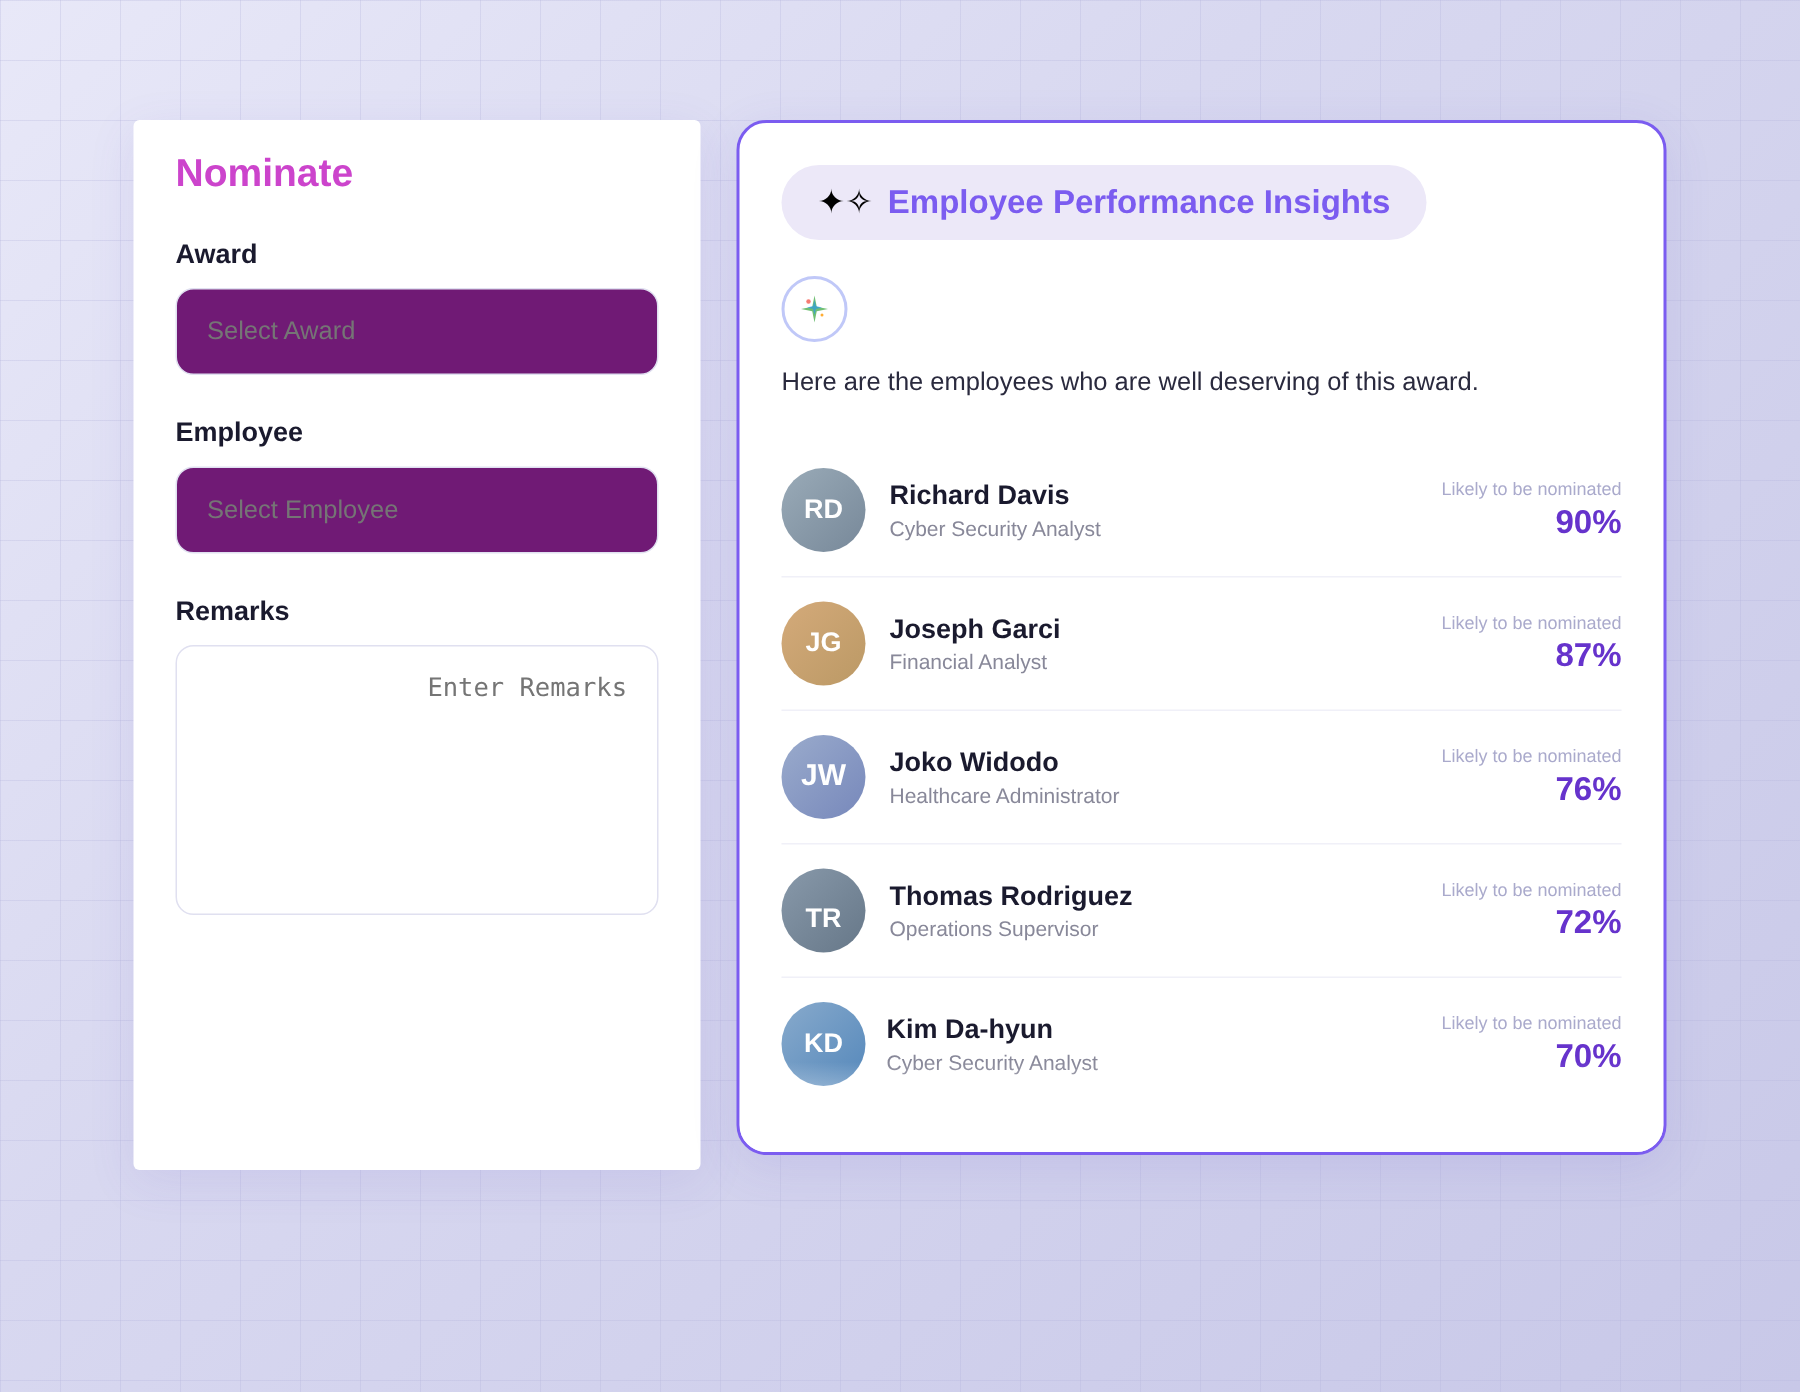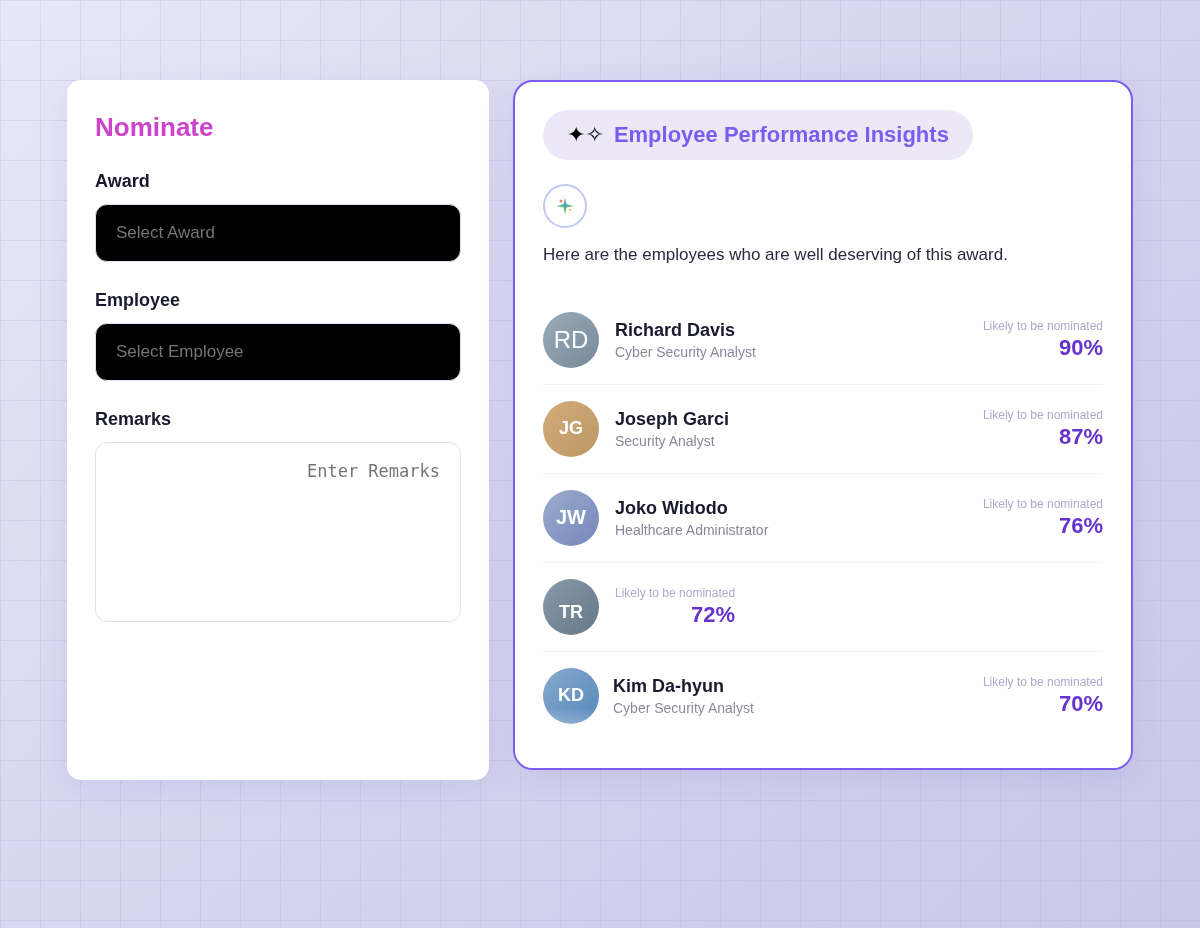--- a/index.html
+++ b/index.html
@@ -30,23 +30,23 @@
       display: flex;
       align-items: flex-start;
       justify-content: center;
       padding: 80px 60px 60px;
       gap: 24px;
     }
 
     
     .nominate-card {
       background: white;
-      border-radius: 14px;
-      padding: 32px 28px;
-      width: 422px;
+      border-radius: 4px;
+      padding: 20px 28px;
+      width: 378px;
       min-height: 700px;
       box-shadow: 0 8px 32px rgba(100,80,200,0.10);
       flex-shrink: 0;
       position: relative;
       z-index: 2;
     }
 
     .nominate-title {
       color: #cc44cc;
       font-size: 26px;
@@ -61,21 +61,21 @@
       margin-bottom: 12px;
     }
 
     .select-input {
       width: 100%;
       border: 1.5px solid #e0e0f0;
       border-radius: 12px;
       padding: 18px 20px;
       font-size: 17px;
       color: #b0b0c0;
-      background: #000000;
+      background: #701a75;
       cursor: pointer;
       margin-bottom: 28px;
       outline: none;
     }
 
     .remarks-textarea {
       width: 100%;
       border: 1.5px solid #e0e0f0;
       border-radius: 12px;
       padding: 18px 20px;
@@ -268,38 +268,38 @@
           <circle cx="7" cy="6" r="1.5" fill="#F44336" opacity="0.7"></circle>
           <circle cx="16" cy="15" r="1" fill="#FF9800" opacity="0.8"></circle>
         </svg>
       </div>
       <p class="desc-text">Here are the employees who are well deserving of this award.</p>
     </div>
 
     <div class="employee-list" id="employee-list">
     <div class="employee-row">
       <div class="avatar" style="background: linear-gradient(135deg, #9aabb8, #778899);">
-        <span style="font-size:24px;font-weight:400;">RD</span>
+        <span style="font-size:18px;font-weight:700;">RD</span>
       </div>
       <div class="employee-info">
         <div class="employee-name">Richard Davis</div>
         <div class="employee-role">Cyber Security Analyst</div>
       </div>
       <div class="nomination-score">
         <div class="score-label">Likely to be nominated</div>
         <div class="score-value">90%</div>
       </div>
     </div>
         <div class="employee-row">
       <div class="avatar" style="background: linear-gradient(135deg, #d4aa7a, #bb9965);">
         <span style="font-size:18px;font-weight:700;">JG</span>
       </div>
       <div class="employee-info">
         <div class="employee-name">Joseph Garci</div>
-        <div class="employee-role">Security Analyst</div>
+        <div class="employee-role">Financial Analyst</div>
       </div>
       <div class="nomination-score">
         <div class="score-label">Likely to be nominated</div>
         <div class="score-value">87%</div>
       </div>
     </div>
         <div class="employee-row">
       <div class="avatar" style="background: linear-gradient(135deg, #9aabcc, #7788bb);">
         <span style="font-size:20px;font-weight:700;">JW</span>
       </div>
@@ -309,20 +309,24 @@
       </div>
       <div class="nomination-score">
         <div class="score-label">Likely to be nominated</div>
         <div class="score-value">76%</div>
       </div>
     </div>
         <div class="employee-row">
       <div class="avatar" style="background: linear-gradient(135deg, #8899aa, #667788);">
         <span style="font-size:18px;font-weight:700;margin-top:12px;">TR</span>
       </div>
+      <div class="employee-info">
+        <div class="employee-name">Thomas Rodriguez</div>
+        <div class="employee-role">Operations Supervisor</div>
+      </div>
       <div class="nomination-score">
         <div class="score-label">Likely to be nominated</div>
         <div class="score-value">72%</div>
       </div>
     </div>
         <div class="employee-row partial">
       <div class="avatar" style="background: linear-gradient(135deg, #88aacc, #5588bb);">
         <span style="font-size:18px;font-weight:700;">KD</span>
       </div>
       <div class="employee-info">

